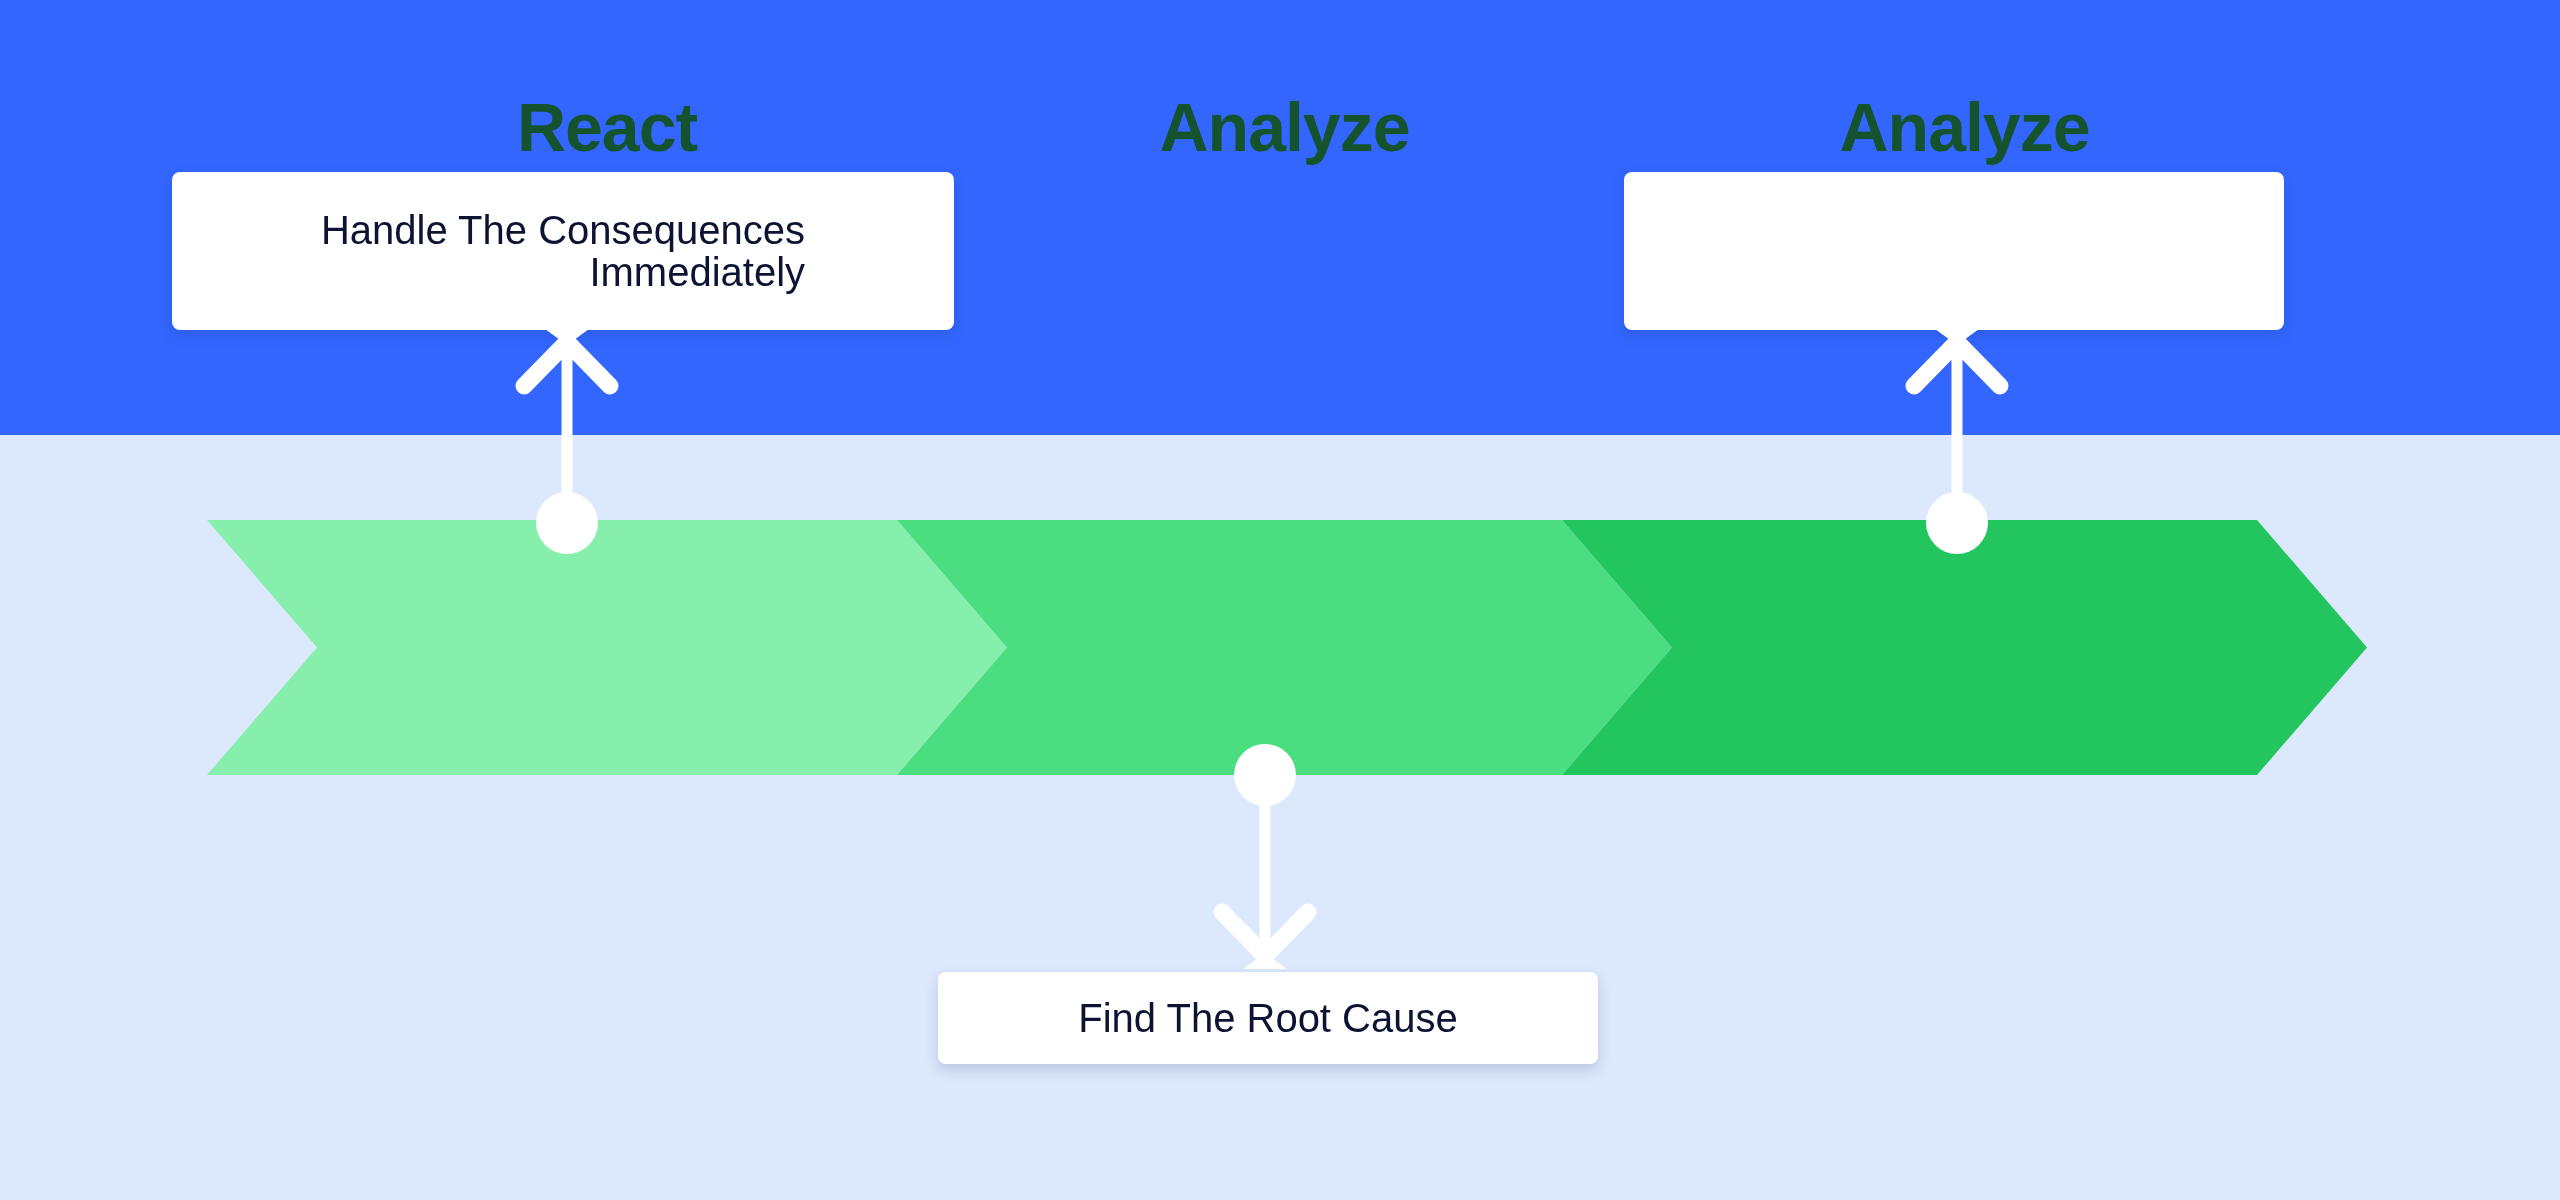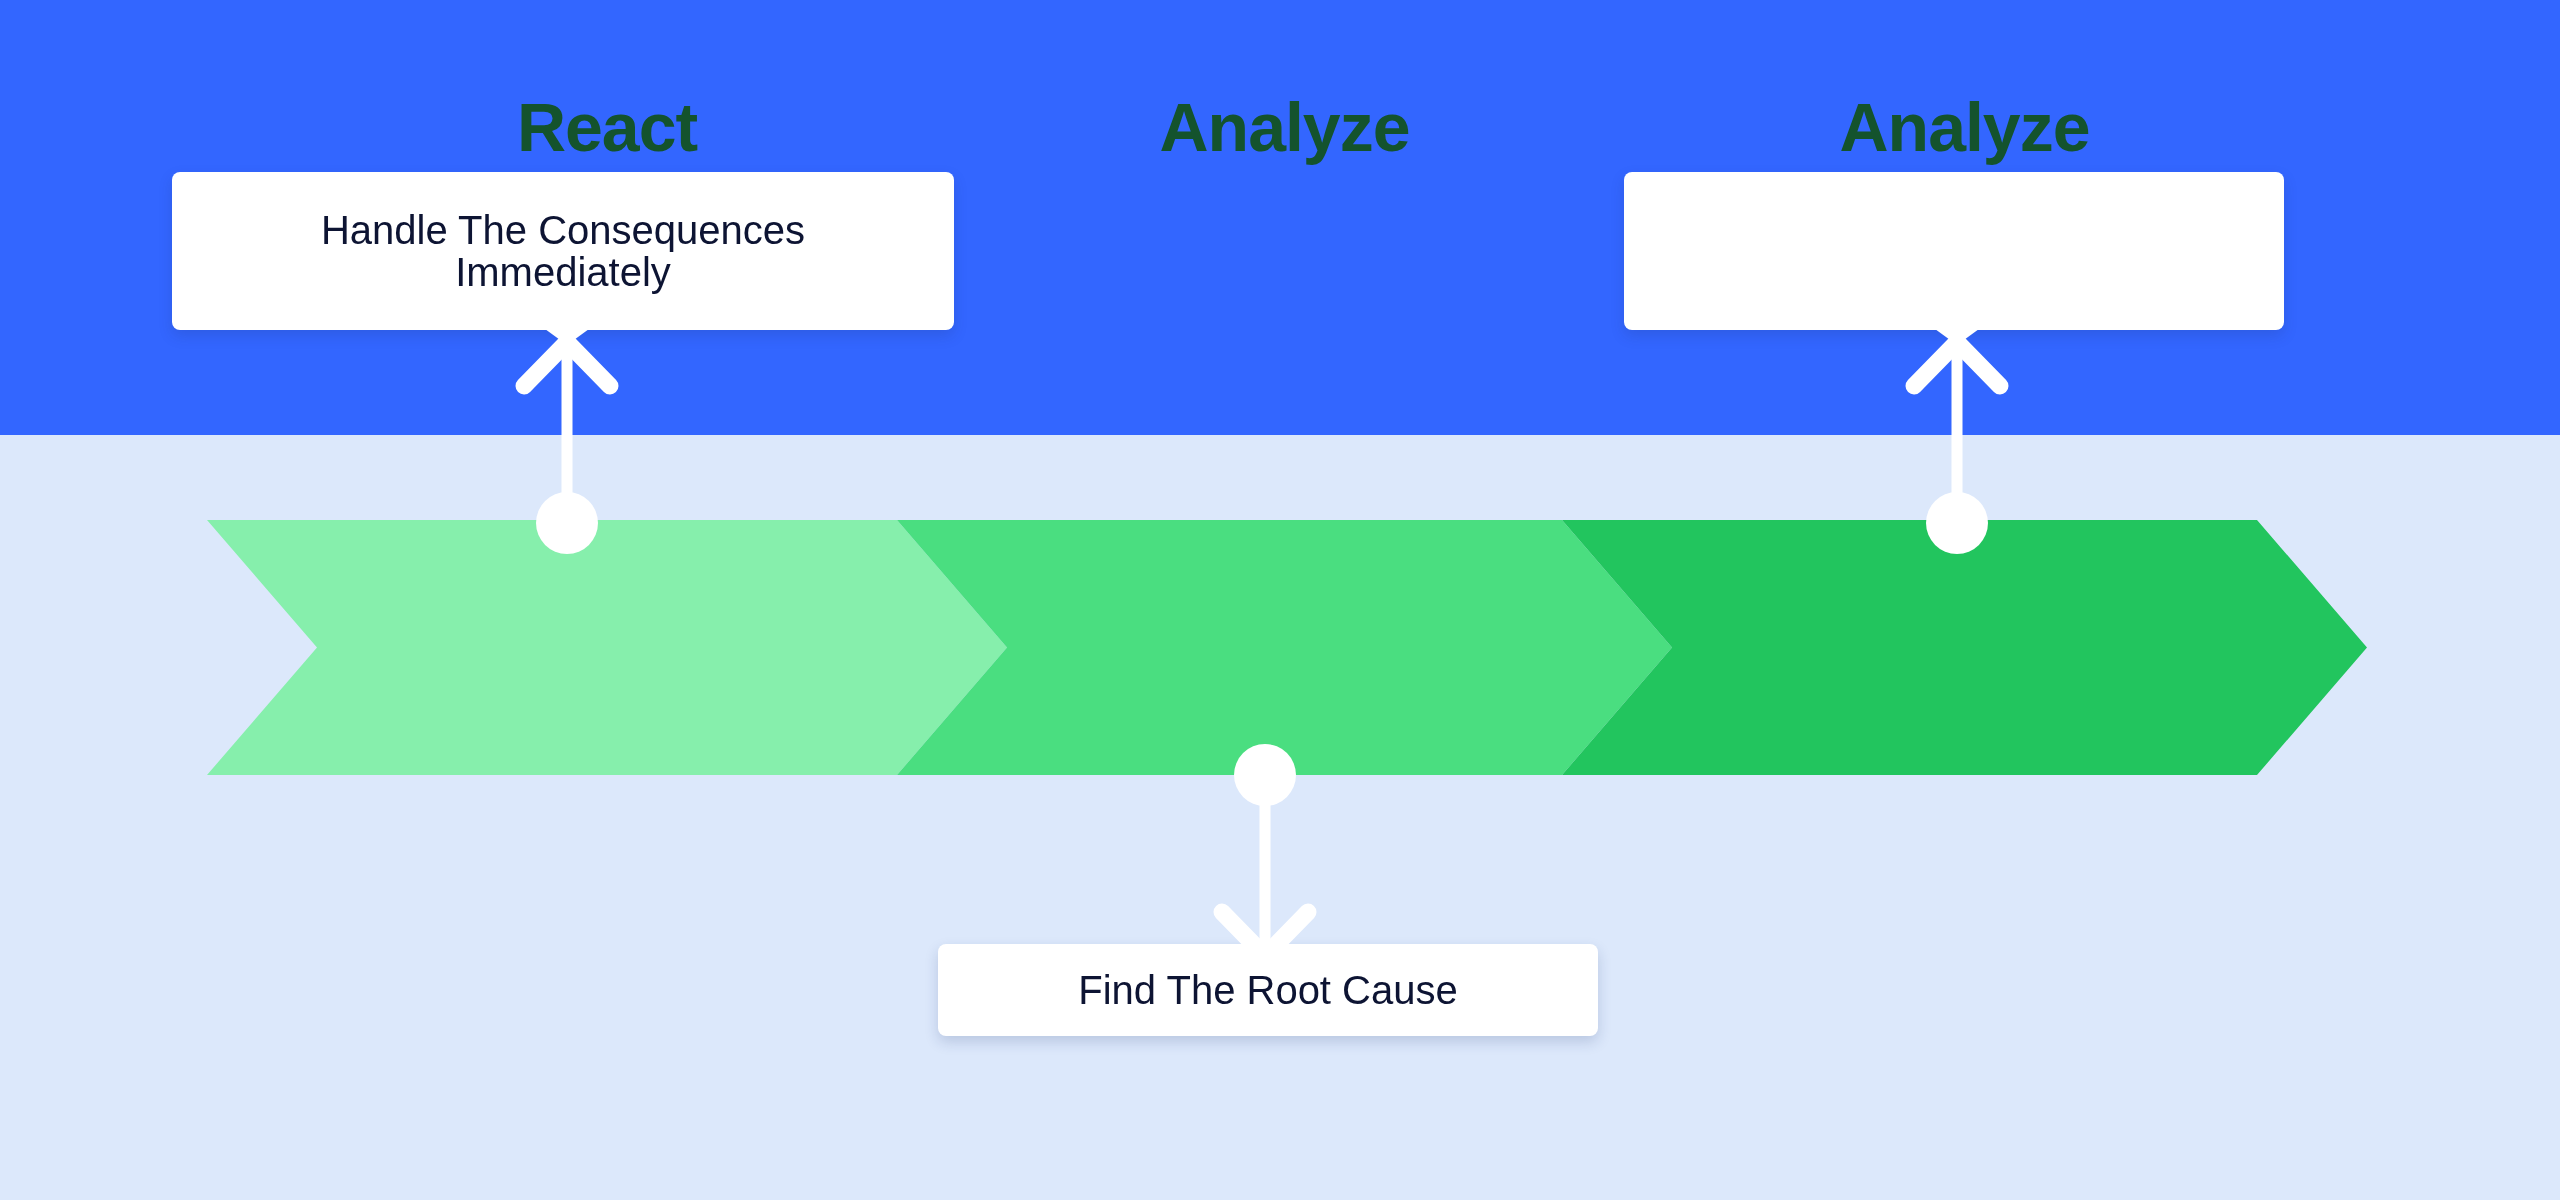--- a/index.html
+++ b/index.html
@@ -41,27 +41,27 @@
   }
   .lbl-1{left:207px;width:800px;}
   .lbl-2{left:897px;width:775px;}
   .lbl-3{left:1562px;width:805px;}
 
   
   .card{
     position:absolute;background:#ffffff;border-radius:8px;
     box-shadow:0 6px 14px rgba(26,52,110,0.18);
     display:flex;align-items:center;justify-content:center;
-    text-align:center;color:#0d1433;
+    text-align:right;color:#0d1433;
     font-size:40px;line-height:1.06;font-weight:500;
     padding:0 12px;box-sizing:border-box;
   }
   .card-tl{left:172px;top:172px;width:782px;height:158px;}
   .card-tr{left:1624px;top:172px;width:660px;height:158px;}
-  .card-b {left:938px;top:944px;width:660px;height:92px;}
+  .card-b {left:938px;top:972px;width:660px;height:92px;}
   .card span{display:block;}
 
   
   .ptr{position:absolute;width:0;height:0;}
   .ptr-down{
     border-left:22px solid transparent;border-right:22px solid transparent;
     border-top:16px solid #ffffff;
   }
   .ptr-up{
     border-left:22px solid transparent;border-right:22px solid transparent;

